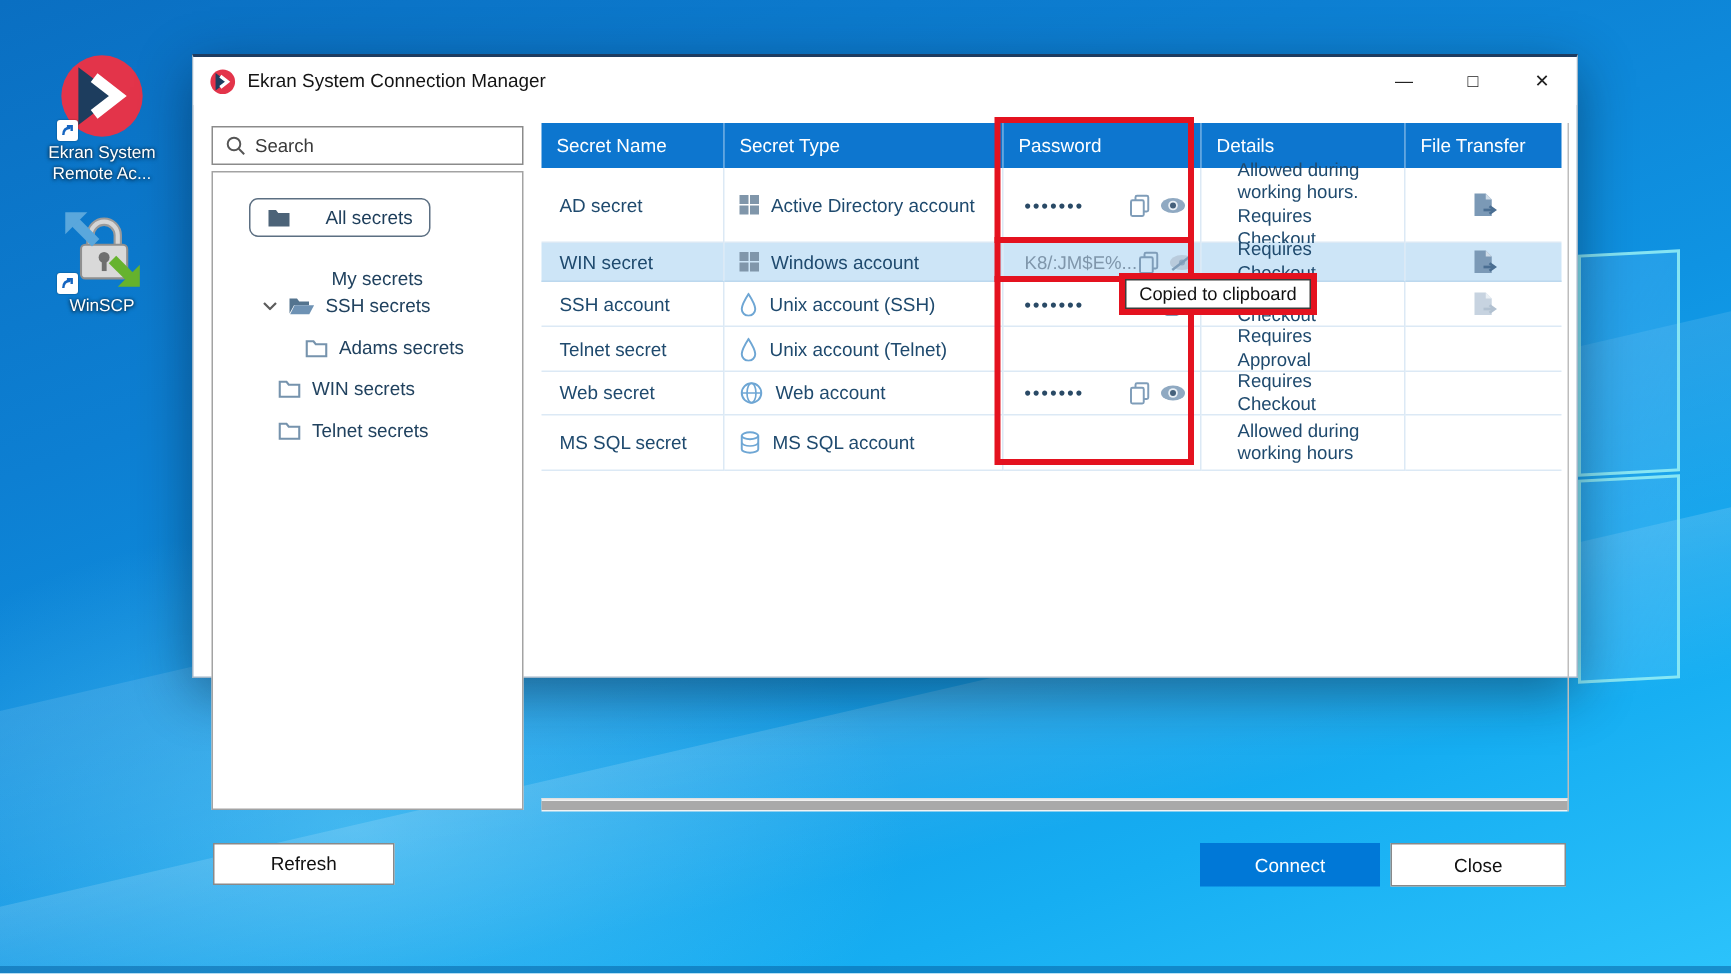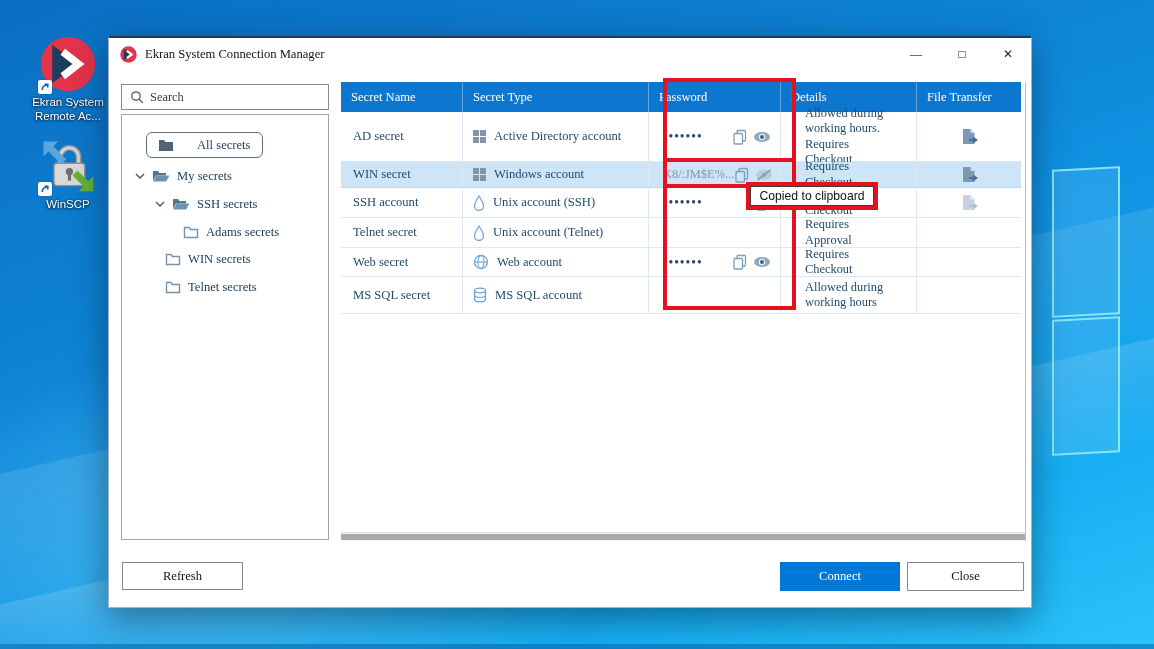--- a/index.html
+++ b/index.html
@@ -25,23 +25,23 @@
 
   
   .dicon{position:absolute;width:96px;display:flex;flex-direction:column;align-items:center;cursor:default;}
   .dicon .lbl{margin-top:3px;color:#fff;font-size:11.5px;line-height:14px;text-align:center;
     text-shadow:0 1px 3px rgba(0,0,0,.75),0 0 2px rgba(0,0,0,.5);}
   .icowrap{position:relative;width:56px;height:56px;}
   .shortcut{position:absolute;left:-2px;bottom:-2px;width:14px;height:14px;background:#fff;
     border-radius:2px;box-shadow:0 0 1px rgba(0,0,0,.6);display:flex;align-items:center;justify-content:center;}
 
   
-  .win{position:absolute;left:108px;top:36px;width:924px;height:572px;background:#fff;
+  .win{position:absolute;left:128px;top:36px;width:924px;height:416px;background:#fff;
     border:1px solid #9fb6c9;border-top:2px solid #1e3c60;box-shadow:0 10px 34px rgba(0,20,40,.45);
-    box-sizing:border-box;font-family:Liberation Serif, serif;}
+    box-sizing:border-box;}
   .titlebar{position:absolute;left:0;top:0;width:100%;height:32px;display:flex;align-items:center;background:#fff;}
   .titlebar .appico{margin-left:11px;width:17px;height:17px;flex:0 0 auto;}
   .titlebar .ttl{margin-left:8px;font-size:12.6px;color:#141414;}
   .wbtns{margin-left:auto;display:flex;height:100%;}
   .wbtn{width:46px;height:100%;display:flex;align-items:center;justify-content:center;
     font-size:12px;color:#222;cursor:pointer;}
 
   
   .searchbox{position:absolute;left:12px;top:46px;width:208px;height:26px;border:1px solid #8b8b8b;
     box-sizing:border-box;display:flex;align-items:center;background:#fff;}
@@ -184,21 +184,21 @@
     </div>
 
     <div class="treepanel">
       <div class="chip">
         <svg width="16" height="14" viewBox="0 0 16 14">
           <path d="M1 2 h5 l1.5 2 H15 v9 H1 Z" fill="#4c6378"></path>
         </svg>
         <span>All secrets</span>
       </div>
 
-      <div class="tree-row" style="top:50px;padding-left:13px;">
+      <div class="tree-row" style="top:50px;padding-left:13px;flex-direction:column;">
         <svg width="10" height="6" viewBox="0 0 10 6">
           <polyline points="1,1 5,5 9,1" fill="none" stroke="#5c5c5c" stroke-width="1.5"></polyline>
         </svg>
         <svg width="18" height="14" viewBox="0 0 18 14">
           <path d="M1 2 h5 l1.5 2 H14 v2.5 H4 L1 12 Z" fill="#54748f"></path>
           <path d="M4.4 6.5 h13 l-3.2 6 H1.4 Z" fill="#6e92b4"></path>
         </svg>
         <span>My secrets</span>
       </div>
 

